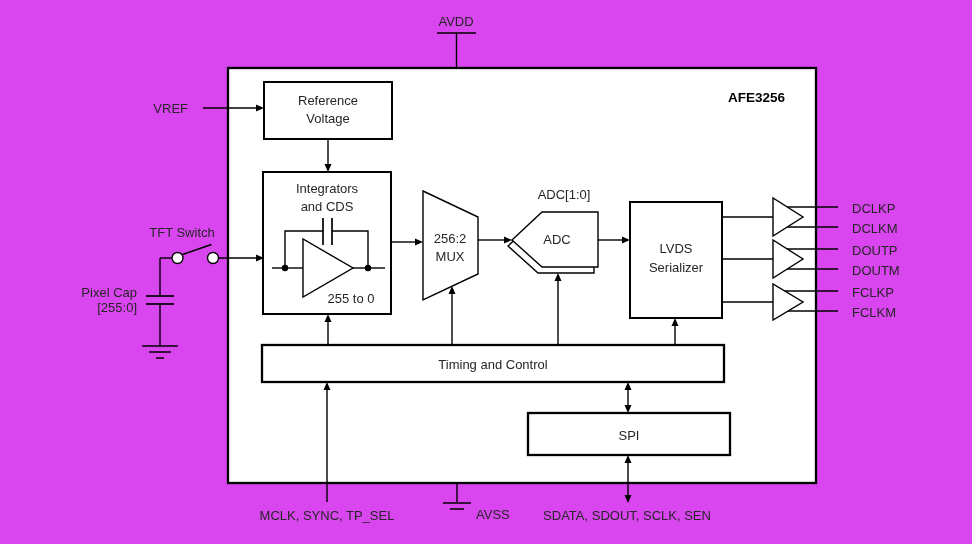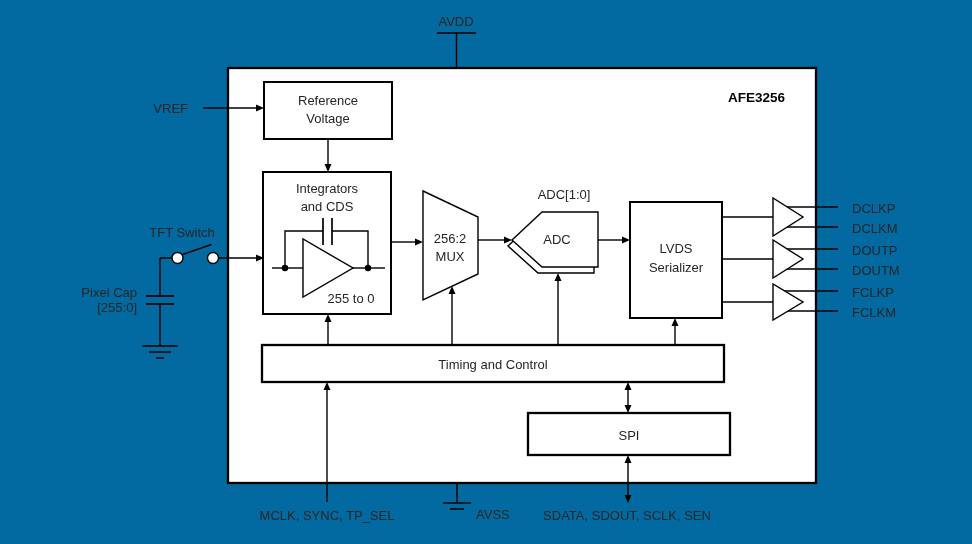--- a/index.html
+++ b/index.html
@@ -1,16 +1,16 @@
 <!DOCTYPE html>
 <html><head>
 <meta charset="utf-8">
 <style>
   html,body{margin:0;padding:0;background:#fff;}
-  .stage{position:relative;width:972px;height:544px;background:#0369a1;overflow:hidden;}
+  .stage{position:relative;width:972px;height:544px;background:#d946ef;overflow:hidden;}
   svg{display:block;}
   svg text{font-family:"Liberation Sans", sans-serif;font-size:13px;fill:#262626;}
   svg text.bold{font-weight:bold;font-size:13.5px;fill:#000;}
   .wire{stroke:#000;stroke-width:1.4;fill:none;}
   .thick{stroke:#000;stroke-width:1.7;fill:none;}
   .block{fill:#fff;stroke:#000;stroke-width:2;}
   .block-heavy{fill:#fff;stroke:#000;stroke-width:2.3;}
   .shape{fill:#fff;stroke:#000;stroke-width:1.4;}
   .arrow{fill:#000;stroke:none;}
   .dot{fill:#000;stroke:none;}

